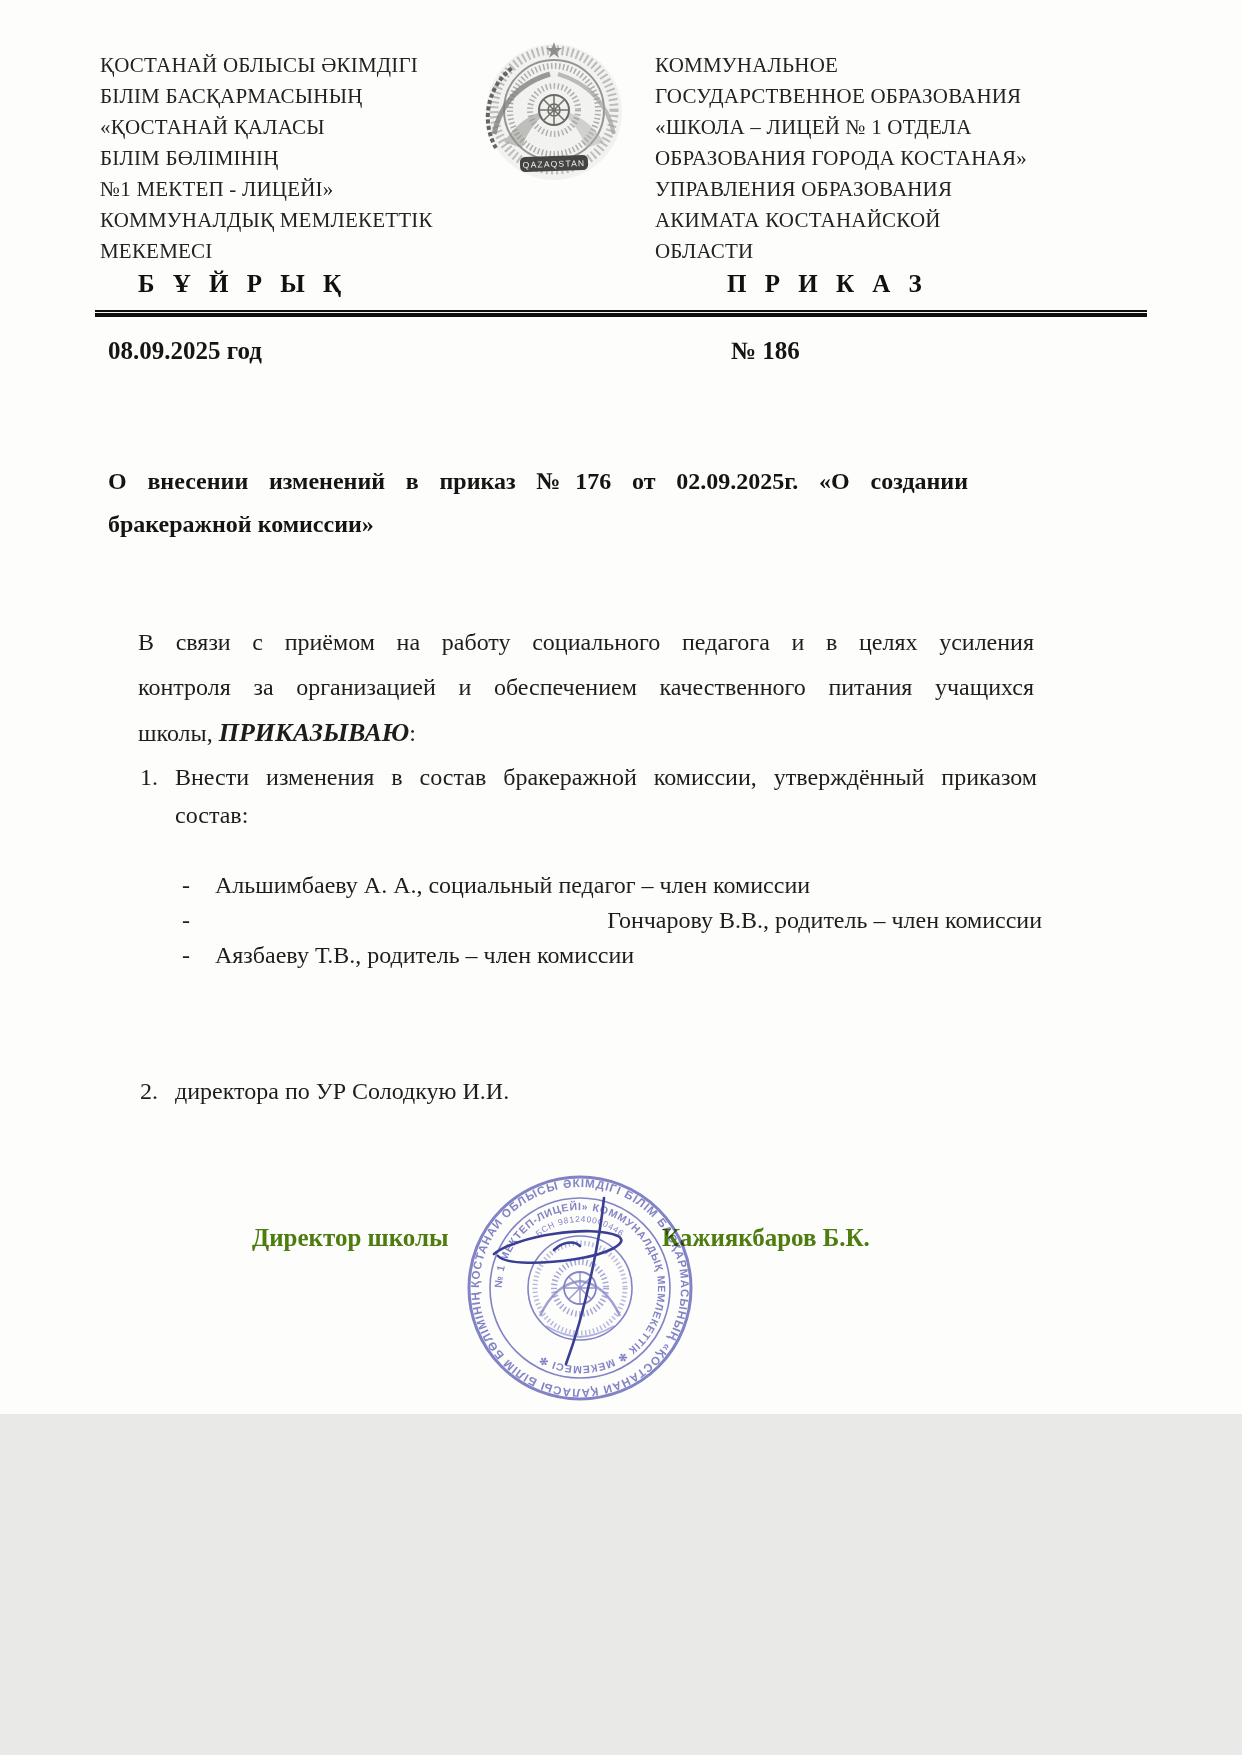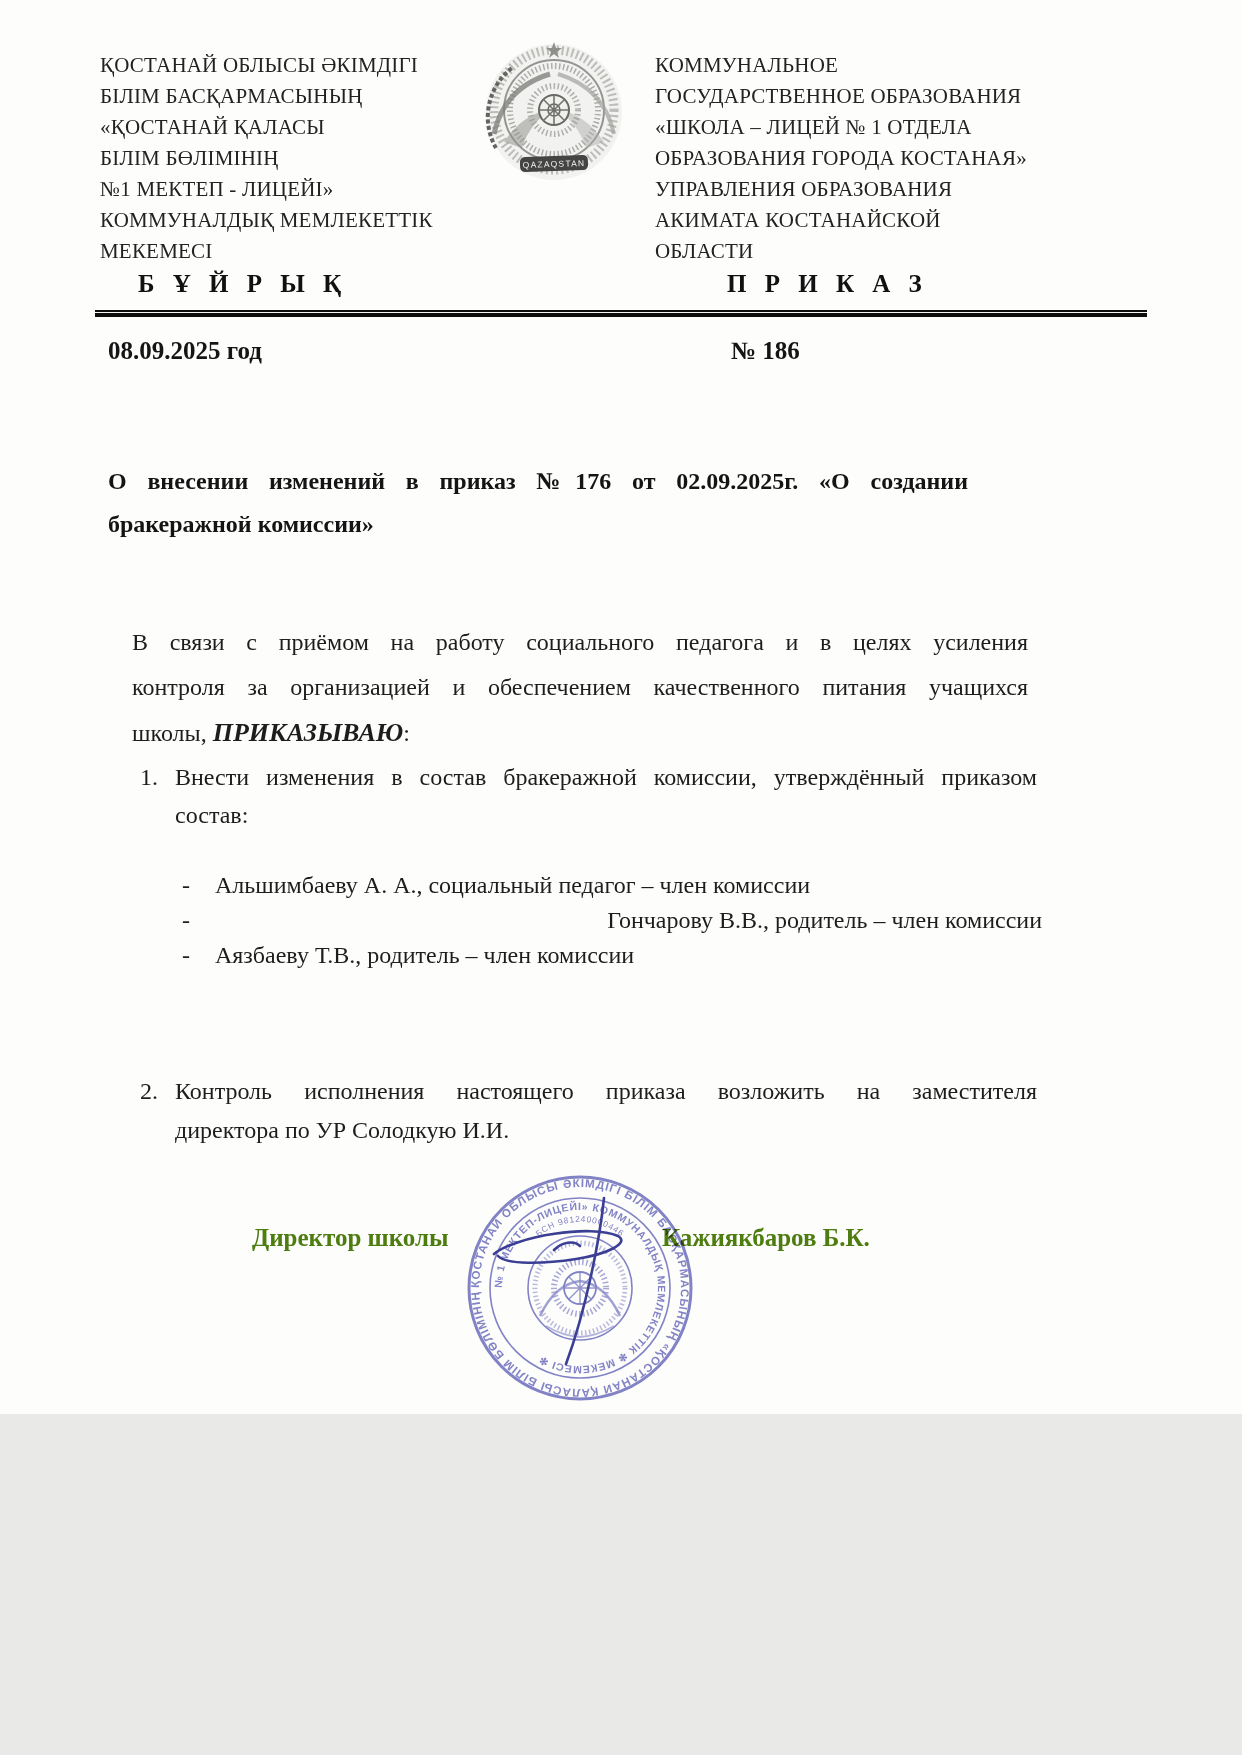--- a/index.html
+++ b/index.html
@@ -92,21 +92,21 @@
   <div class="abs rule" style="left:95px;top:310px;width:1052px;"></div>
 
   <div class="abs meta" style="left:108px;top:337px;">08.09.2025 год</div>
   <div class="abs meta" style="left:731px;top:337px;">№ 186</div>
 
   <div class="abs title-block" style="left:108px;top:460px;width:860px;">
     <div class="tline just">О внесении изменений в приказ №176 от 02.09.2025г. «О создании</div>
     <div class="tline">бракеражной комиссии»</div>
   </div>
 
-  <div class="abs body-block" style="left:132px;top:620px;width:896px;">
+  <div class="abs body-block" style="left:138px;top:620px;width:896px;">
     <div class="tline just" style="line-height:45px;">В связи с приёмом на работу социального педагога и в целях усиления</div>
     <div class="tline just" style="line-height:45px;">контроля за организацией и обеспечением качественного питания учащихся</div>
     <div class="tline" style="line-height:45px;"><span>школы, </span><span class="bold" style="font-size:26px;">ПРИКАЗЫВАЮ</span><span>:</span></div>
   </div>
 
   <div class="abs body-block list-row" style="left:140px;top:758px;width:897px;">
     <div class="marker tline" style="line-height:38px;">1.</div>
     <div style="margin-left:35px;">
       <div class="tline just" style="line-height:38px;">Внести изменения в состав бракеражной комиссии, утверждённый приказом</div>
       <div class="tline" style="line-height:38px;">состав:</div>
@@ -124,21 +124,20 @@
     </div>
     <div class="list-row">
       <span class="marker tline" style="line-height:35px;">-</span>
       <div class="tline" style="line-height:35px;margin-left:33px;">Аязбаеву Т.В., родитель – член комиссии</div>
     </div>
   </div>
 
   <div class="abs body-block list-row" style="left:140px;top:996px;width:897px;">
     <div class="marker tline" style="line-height:39px;">2.</div>
     <div style="margin-left:35px;">
-      <div class="tline just" style="line-height:39px;">Контроль исполнения настоящего приказа возложить на заместителя</div>
       <div class="tline" style="line-height:39px;">директора по УР Солодкую И.И.</div>
     </div>
   </div>
 
   <div class="abs sig-label" style="left:252px;top:1224px;">Директор школы</div>
   <div class="abs sig-label" style="left:662px;top:1224px;">Кажиякбаров Б.К.</div>
 
   <div class="abs stamp-wrap" style="left:458px;top:1166px;width:244px;height:244px;">
     <svg width="244" height="244" viewBox="0 0 244 244" xmlns="http://www.w3.org/2000/svg">
       <defs>

